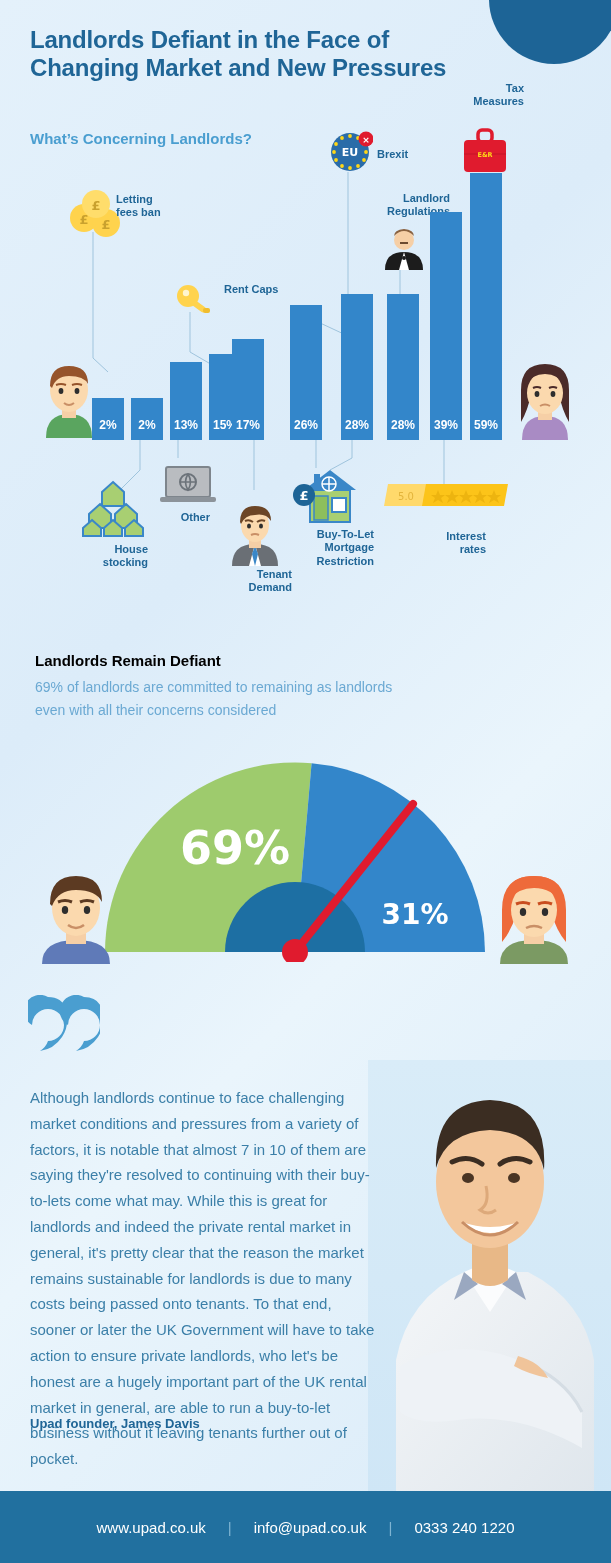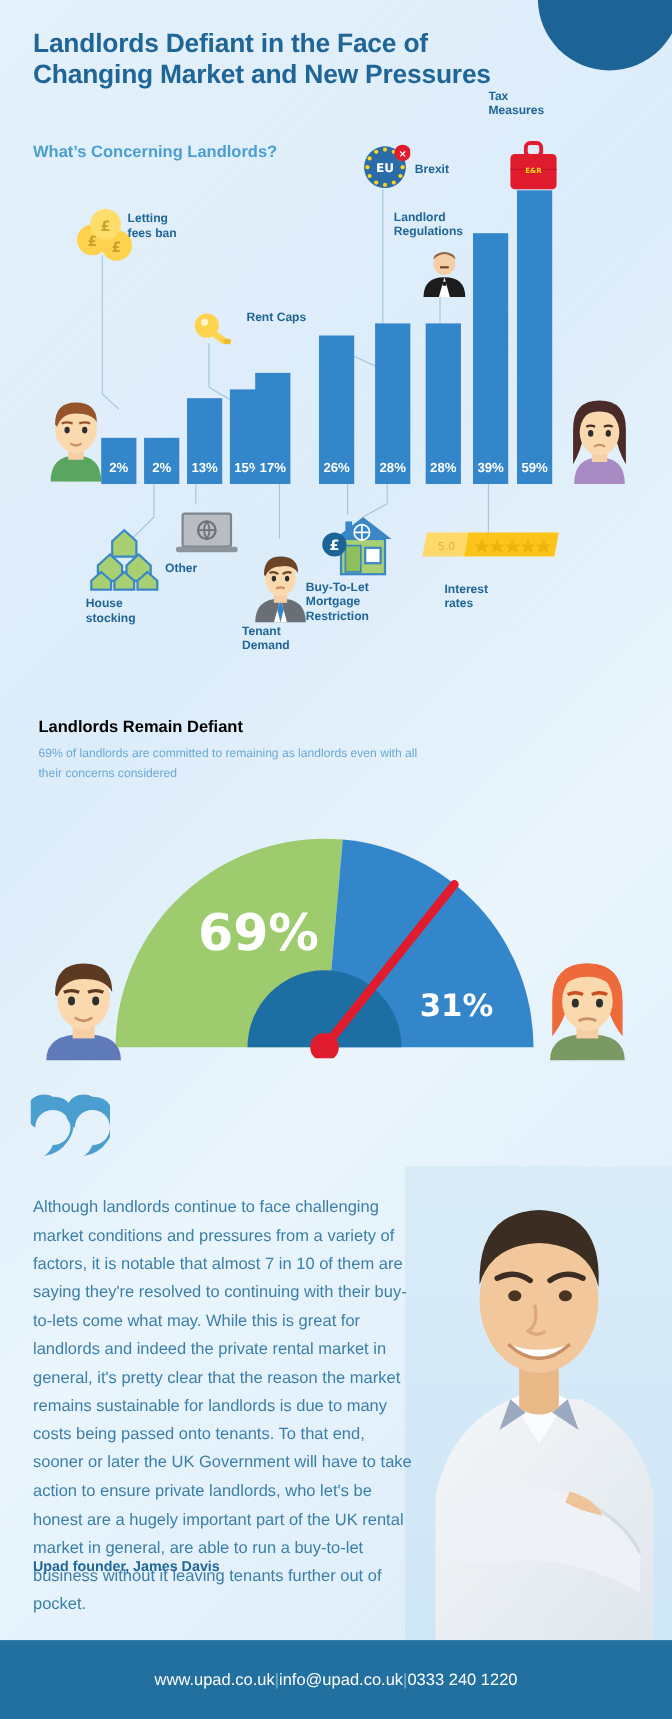--- a/index.html
+++ b/index.html
@@ -23,36 +23,36 @@
     color:#1f6596; font-size:24px; font-weight:bold; line-height:1.17;
     letter-spacing:-0.2px;
   }
   .subtitle{
     position:absolute; left:30px; top:130px;
     color:#4a9ed0; font-size:15px; font-weight:bold;
   }
 
   
   .lbl{ position:absolute; color:#1f6596; font-size:11px; font-weight:bold; line-height:1.22; }
-  .lbl.c{ text-align:left; }
+  .lbl.c{ text-align:right; }
 
   
   .leaders{ position:absolute; left:0; top:0; width:611px; height:640px; }
 
   
   .bars{ position:absolute; left:0; top:150px; width:611px; height:290px; }
   .bar{ position:absolute; bottom:0; width:32px; background:#3386ca; }
   .bar span{
     position:absolute; bottom:8px; left:0; width:100%; text-align:center;
     color:#fff; font-size:12px; font-weight:bold;
   }
 
   
   .s2-title{ position:absolute; left:35px; top:652px; color:#000000; font-size:15px; font-weight:bold; }
-  .s2-sub{ position:absolute; left:35px; top:676px; width:360px; color:#6ba9d3; font-size:11px; line-height:1.65; }
+  .s2-sub{ position:absolute; left:35px; top:676px; width:360px; color:#6ba9d3; font-size:14px; line-height:1.65; }
 
   
   .gauge{ position:absolute; left:95px; top:752px; width:420px; height:210px; }
 
   
   .quote-mark{
     position:absolute; left:30px; top:995px; color:#4a9ed0;
     font-size:88px; line-height:1; font-family:"DejaVu Serif",serif; font-weight:bold;
   }
   .quote-body{
@@ -61,21 +61,21 @@
   }
   .quote-author{
     position:absolute; left:30px; top:1416px;
     color:#1f6596; font-size:13px; font-weight:bold;
   }
   .portrait{ position:absolute; left:368px; top:1060px; width:243px; height:438px; }
 
   
   .footer{
     position:absolute; left:0; bottom:0; width:611px; height:72px;
-    background:#21709f; display:flex; align-items:center; justify-content:center; 
+    background:#21709f; display:flex; align-items:center; justify-content:center; gap:22px;
   }
   .footer a, .footer span.f{ color:#fff; font-size:15px; text-decoration:none; }
   .footer .sep{ color:#7fb4d2; font-size:15px; }
 </style>
 </head>
 <body>
 
 <div class="page">
 
   <div class="logo-badge">

